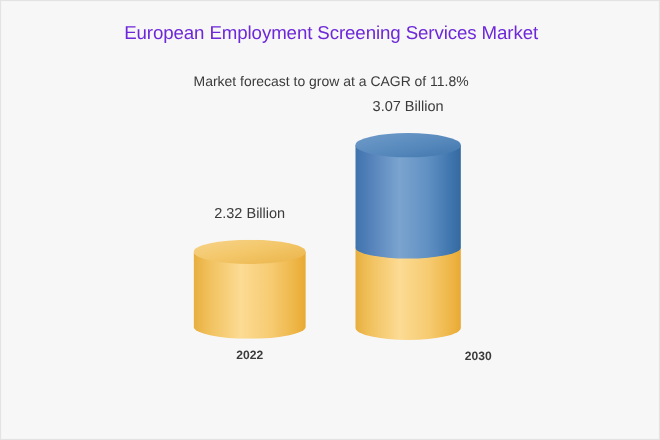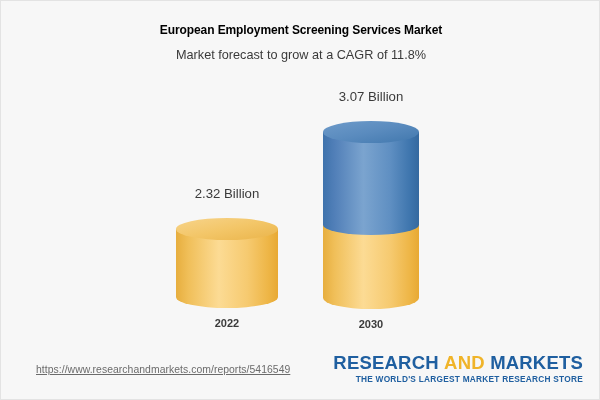--- a/index.html
+++ b/index.html
@@ -26,29 +26,29 @@
 
   
   .header {
     position: absolute;
     top: 18px;
     left: 0;
     width: 600px;
     text-align: center;
   }
   .title {
-    font-size: 12px;
-    font-weight: bold;
-    color: #000000;
+    font-size: 17px;
+    font-weight: normal;
+    color: #6d28d9;
     letter-spacing: -0.1px;
     line-height: 22px;
     white-space: nowrap;
   }
   .subtitle {
-    margin-top: 6px;
+    margin-top: 25px;
     font-size: 12.7px;
     font-weight: normal;
     color: #3a3a3a;
     line-height: 17px;
     white-space: nowrap;
   }
 
   
   .plot {
     position: absolute;
@@ -201,29 +201,19 @@
 
           <path d="M0,104 L0,177 A48,11 0 0 0 96,177 L96,104 Z" fill="url(#gold-body2)"></path>
           <path d="M0,177 A48,11 0 0 0 96,177 A48,11 0 0 1 0,177 Z" fill="#e9ab35" opacity="0.45"></path>
 
           <path d="M0,11 L0,104 A48,10 0 0 0 96,104 L96,11 Z" fill="url(#blue-body)"></path>
 
           <ellipse cx="48" cy="11" rx="48" ry="11" fill="url(#blue-top)"></ellipse>
         </svg>
       </div>
 
-      <div class="cat-label" style="top:229px;">2030</div>
+      <div class="cat-label" style="top:229px;text-align:right;">2030</div>
     </div>
 
   </div>
 
-  <div class="footer">
-    <a class="footer-url" href="#">https://www.researchandmarkets.com/reports/5416549</a>
-
-    <div class="logo">
-      <div class="logo-main">
-        <span>RESEARCH</span><span>&nbsp;</span><span class="logo-and">AND</span><span>&nbsp;</span><span>MARKETS</span>
-      </div>
-      <div class="logo-tag">THE WORLD'S LARGEST MARKET RESEARCH STORE</div>
-    </div>
-  </div>
 
 </div>
 
 </body></html>

